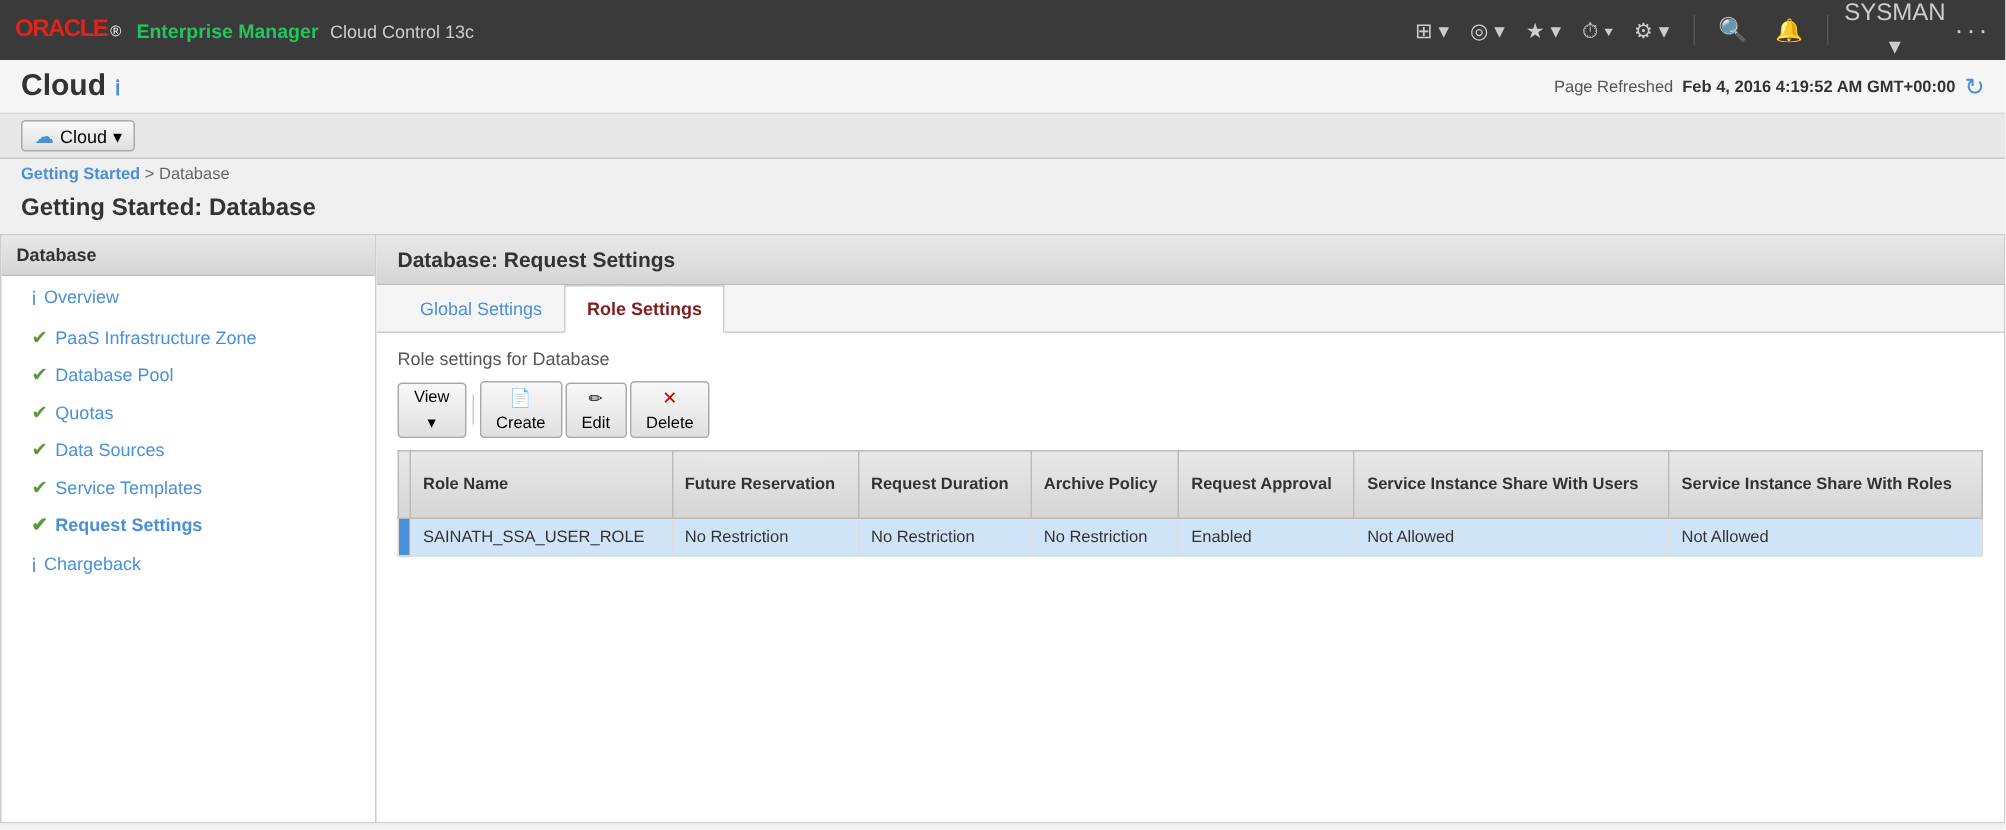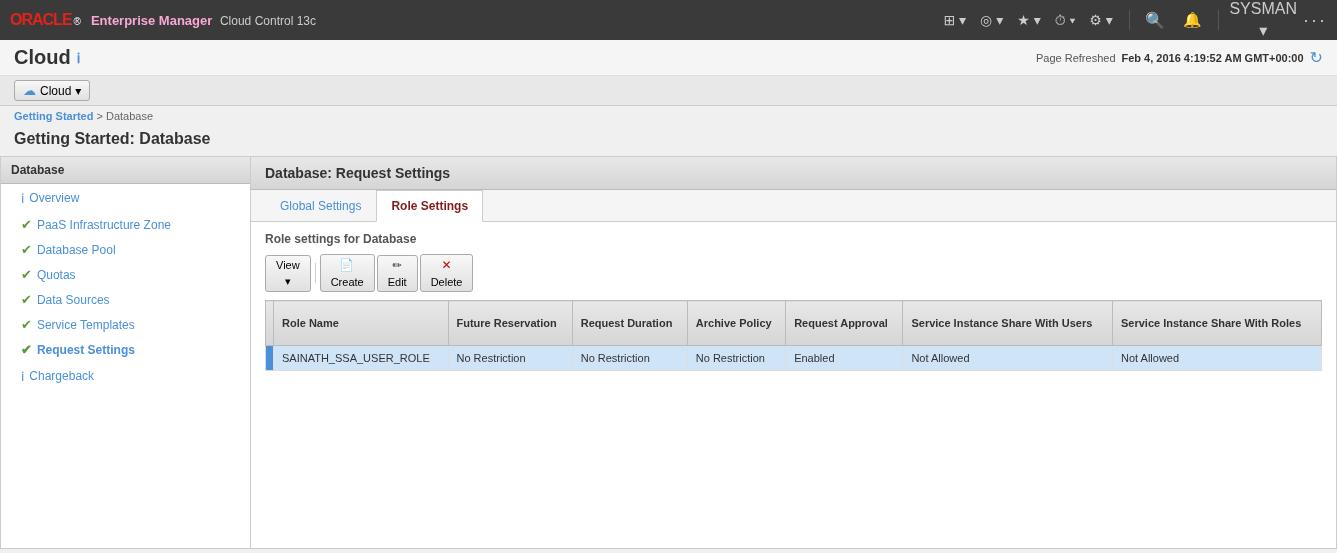--- a/index.html
+++ b/index.html
@@ -16,21 +16,21 @@
     }
     .oracle-logo {
       color: #e2231a;
       font-weight: bold;
       font-size: 16px;
       letter-spacing: -1px;
       margin-right: 4px;
     }
     .oracle-logo span { color: white; font-size: 10px; font-weight: normal; letter-spacing: 0; margin-left: 2px; }
     .nav-title { color: #ccc; font-size: 13px; margin-right: auto; }
-    .nav-title strong { color: #f9a8d4; }
+    .nav-title strong { color: #22c55e; }
     .nav-icon-group { display: flex; align-items: center; gap: 2px; }
     .nav-icon-btn {
       color: #ccc;
       background: none;
       border: none;
       cursor: pointer;
       padding: 4px 6px;
       font-size: 14px;
       display: flex;
       align-items: center;
@@ -175,21 +175,21 @@
       background: #fff;
       border-color: #ccc;
       border-bottom: 1px solid #fff;
       color: #7f1d1d;
       font-weight: bold;
       margin-bottom: -1px;
     }
 
     
     .content-body { padding: 10px 14px; }
-    .section-label { font-size: 12px; color: #555; margin-bottom: 8px; font-weight: bold; }
+    .section-label { font-size: 12px; color: #555; margin-bottom: 8px; }
 
     
     .toolbar {
       display: flex;
       gap: 2px;
       margin-bottom: 8px;
       align-items: center;
     }
     .toolbar-btn {
       background: linear-gradient(to bottom, #f8f8f8, #e0e0e0);

